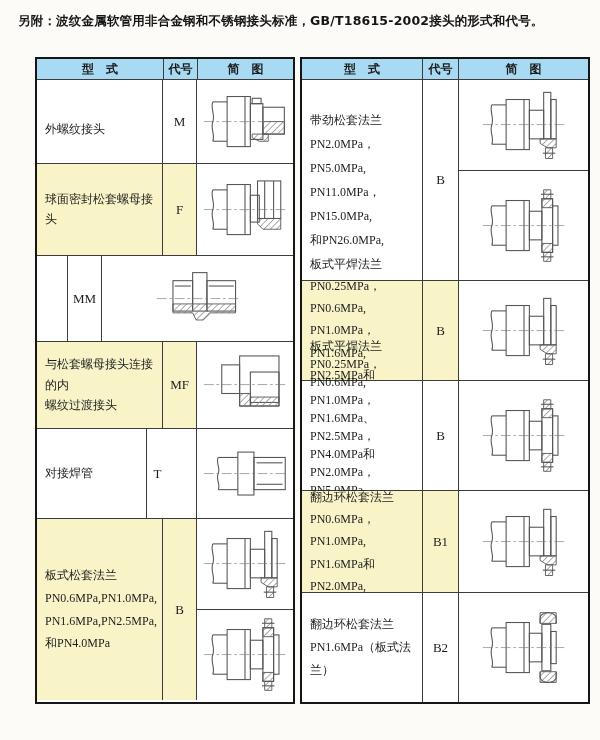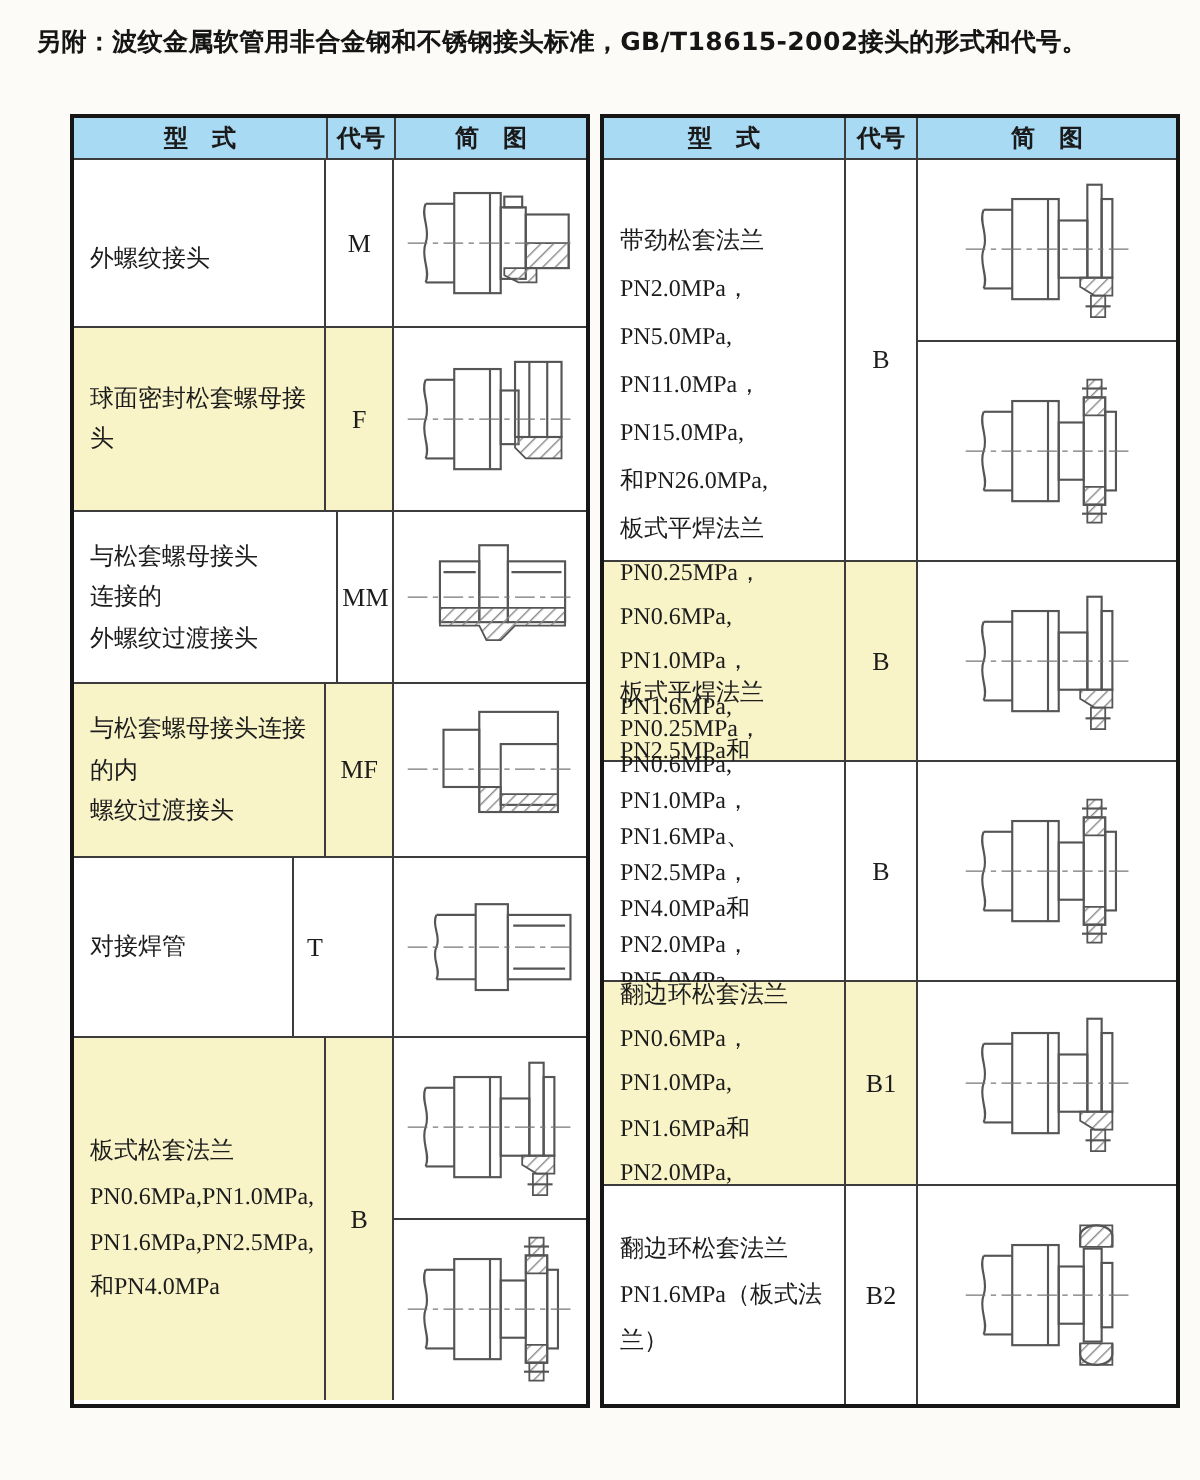--- a/index.html
+++ b/index.html
@@ -104,24 +104,20 @@
                 <rect x="64" y="10" width="26" height="42" stroke="#555" fill="none" stroke-width="1.2"></rect>
                 <line x1="72" y1="10" x2="72" y2="52" stroke="#555" fill="none" stroke-width="1.2"></line>
                 <line x1="82" y1="10" x2="82" y2="52" stroke="#555" fill="none" stroke-width="1.2"></line>
                 <path d="M64 52 H90 V64 H70 L64 58 Z" fill="url(#h2)" stroke="#555" stroke-width="1"></path>
                 <line x1="4" y1="42" x2="97" y2="42" stroke="#777" stroke-width="0.7" stroke-dasharray="11 3 3 3"></line>
               </svg>
             </div>
           </div>
         </div>
         <div class="frow" style="height: 86px;">
-          <div class="cell type first" style="width: 126px;">
-            <div class="type-text" style="line-height: 1.7;">与松套螺母接头连接的
-外螺纹过渡接头</div>
-          </div>
           <div class="cell code" style="width: 34px; margin-left: 30px;">MM</div>
           <div class="cell diag grow">
             <div class="subdiag" style="flex: 1 1 0%;">
               <svg class="fit-svg" viewBox="0 0 100 85" xmlns="http://www.w3.org/2000/svg">
                 <defs>
                   <pattern id="h3" patternUnits="userSpaceOnUse" width="5" height="5" patternTransform="rotate(45)">
                     <line x1="0" y1="0" x2="0" y2="5" stroke="#8a8a8a" stroke-width="1.6"></line>
                   </pattern>
                 </defs>
                 <rect x="22" y="22" width="22" height="34" stroke="#555" fill="none" stroke-width="1.2"></rect>

